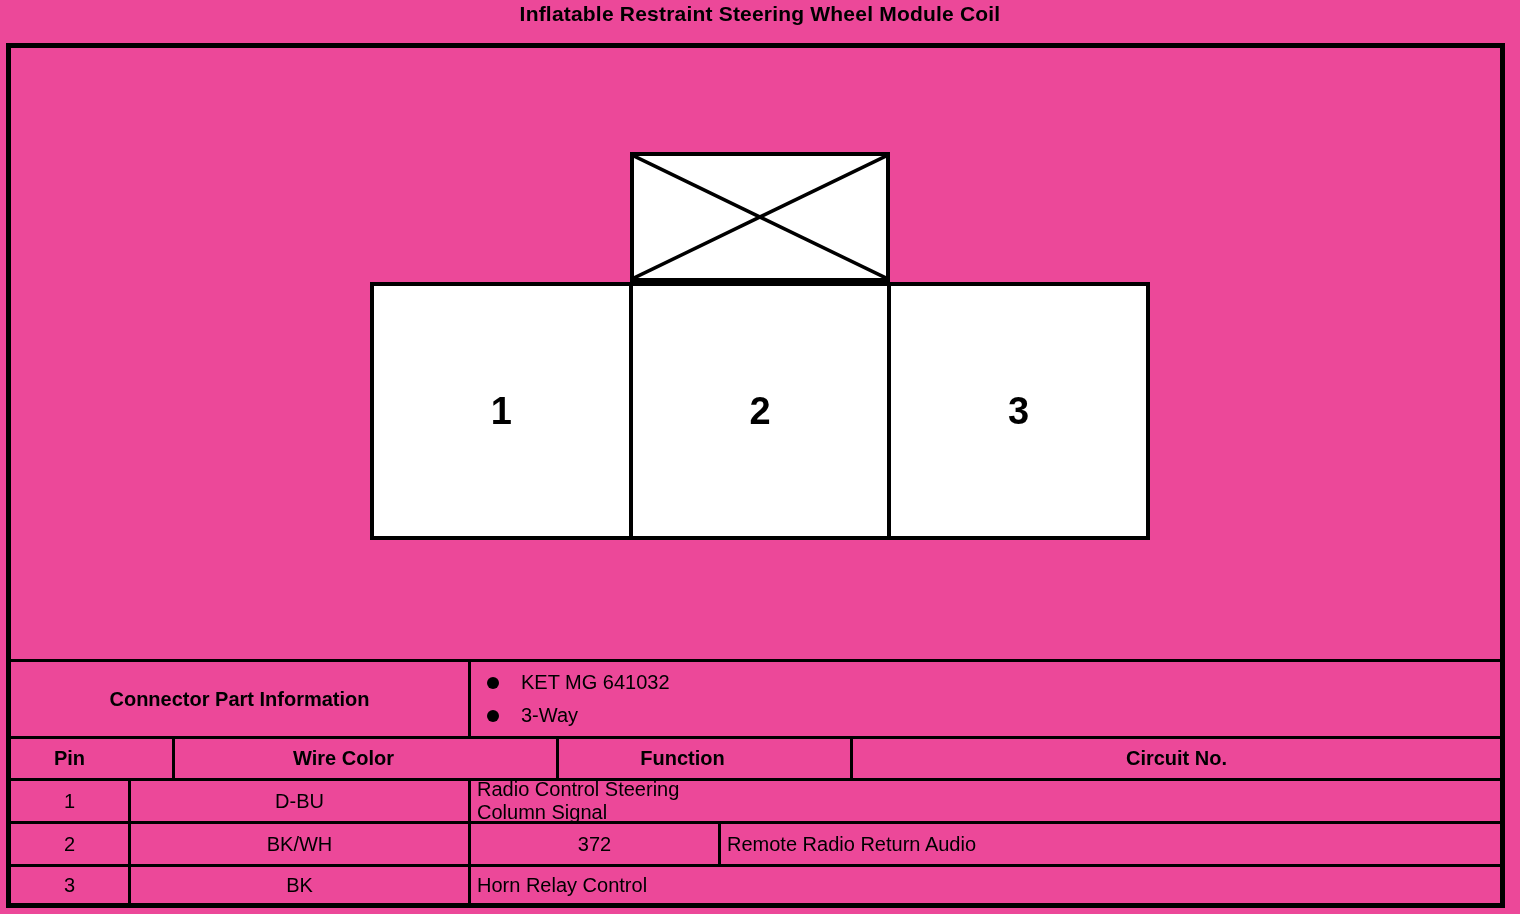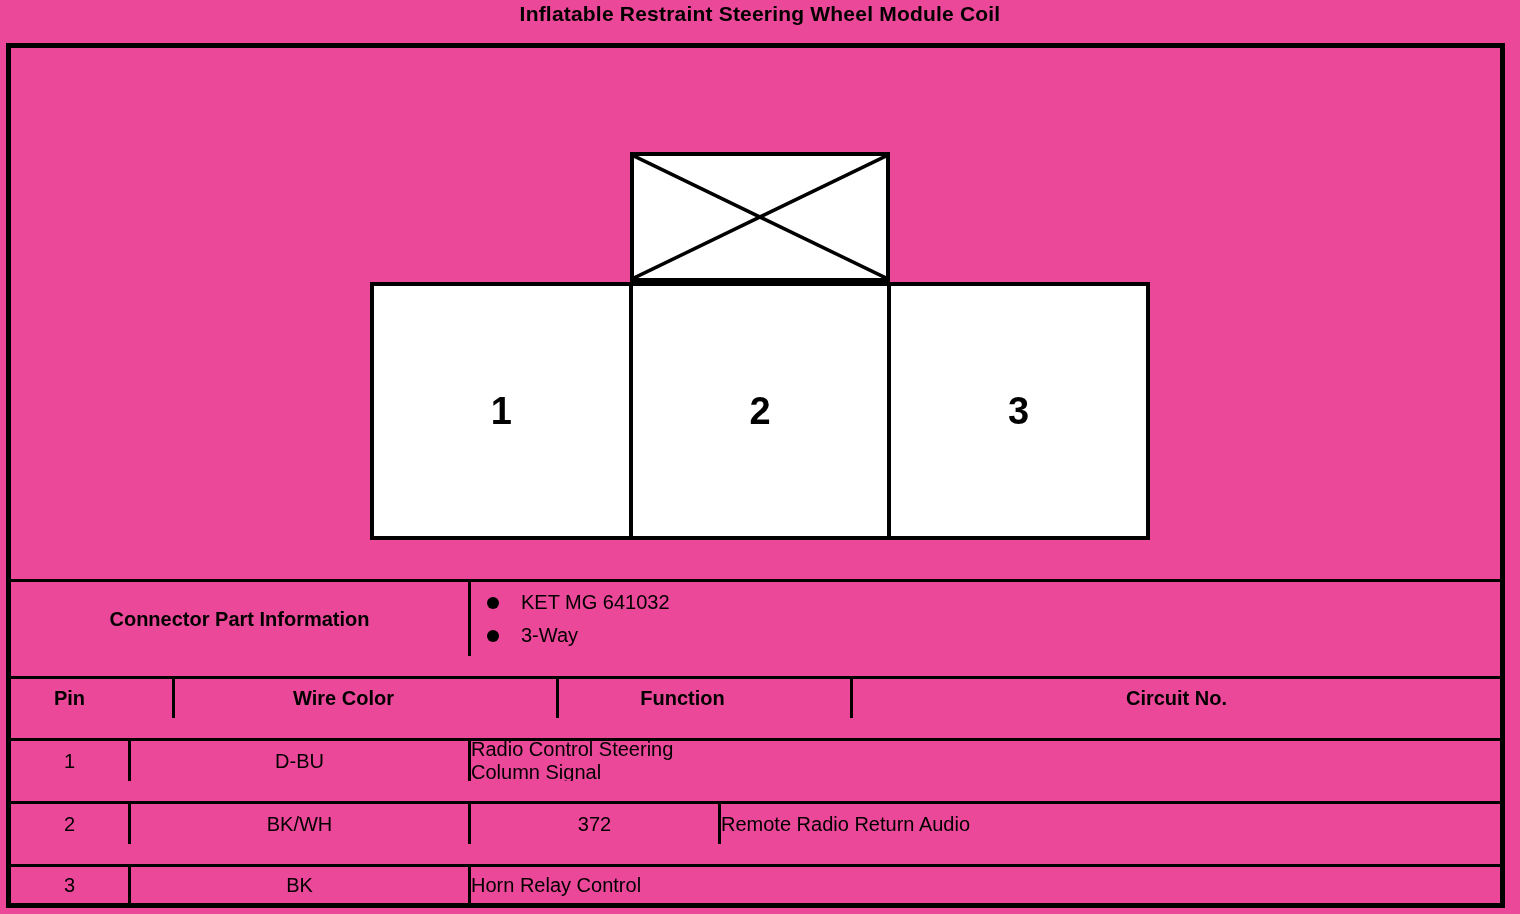--- a/index.html
+++ b/index.html
@@ -67,38 +67,37 @@
   .conn-table {
     position: absolute;
     left: 0;
     bottom: 0;
     width: 100%;
   }
   .t-row {
     display: grid;
     border-top: 3px solid #000;
     width: 100%;
-    margin-top: 20px;
   }
   .row-partinfo { grid-template-columns: 457px auto; height: 77px; }
   .row-head     { grid-template-columns: 117px 340px 250px auto; height: 42px; gap: 44px; }
   .row-data     { grid-template-columns: 117px 340px 250px auto; height: 43px; }
   .row-data.last { height: 39px; }
   .t-cell {
     display: flex;
     align-items: center;
     justify-content: center;
     font-size: 20px;
     overflow: hidden;
   }
   .t-cell + .t-cell { border-left: 3px solid #000; }
   .t-cell.head, .t-cell.partinfo-label { font-weight: bold; }
   .t-cell.func {
     justify-content: flex-start;
-    padding-left: 0;
+    padding-left: 6px;
   }
   .t-cell.bullets {
     flex-direction: column;
     align-items: flex-start;
     justify-content: center;
     padding-left: 16px;
   }
   .bullet-line {
     display: flex;
     align-items: center;

